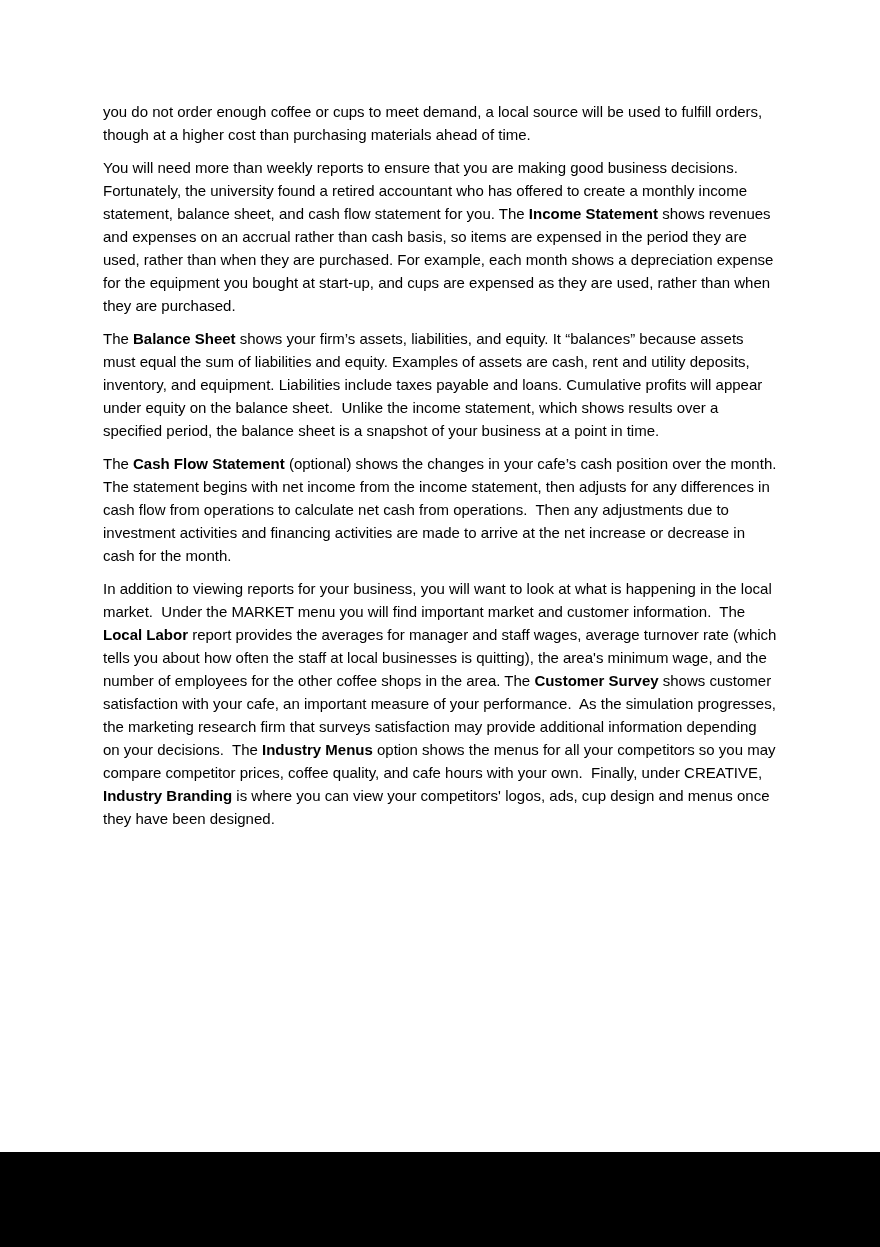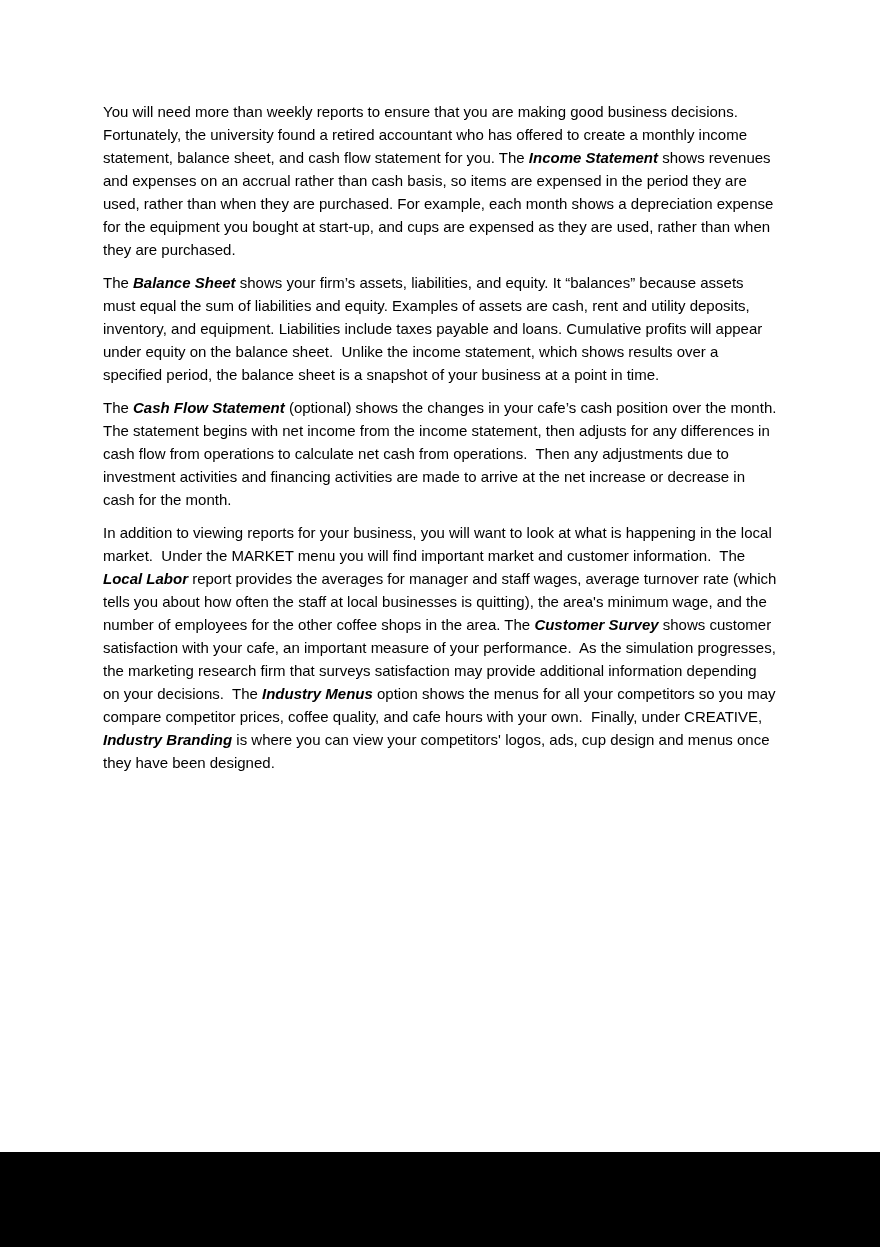--- a/index.html
+++ b/index.html
@@ -20,30 +20,30 @@
   .para {
     margin: 0 0 10px 0;
     font-size: 15px;
     line-height: 23px;
     color: #000000;
     text-align: left;
     white-space: pre-wrap;
   }
   .para .bi {
     font-weight: bold;
-    font-style: italic;
   }
   .bottom-bar {
     background: #000000;
     width: 880px;
     height: 95px;
   }
 </style>
 </head>
 <body>
 
 <div class="paper">
+  <p class="para"><span>you do not order enough coffee or cups to meet demand, a local source will be used to fulfill orders, though at a higher cost than purchasing materials ahead of time.</span></p>
   <p class="para"><span>You will need more than weekly reports to ensure that you are making good business decisions. Fortunately, the university found a retired accountant who has offered to create a monthly income statement, balance sheet, and cash flow statement for you. The </span><span class="bi">Income Statement</span><span> shows revenues and expenses on an accrual rather than cash basis, so items are expensed in the period they are used, rather than when they are purchased. For example, each month shows a depreciation expense for the equipment you bought at start-up, and cups are expensed as they are used, rather than when they are purchased.</span></p>
   <p class="para"><span>The </span><span class="bi">Balance Sheet</span><span> shows your firm’s assets, liabilities, and equity. It “balances” because assets must equal the sum of liabilities and equity. Examples of assets are cash, rent and utility deposits, inventory, and equipment. Liabilities include taxes payable and loans. Cumulative profits will appear under equity on the balance sheet.  Unlike the income statement, which shows results over a specified period, the balance sheet is a snapshot of your business at a point in time.</span></p>
   <p class="para"><span>The </span><span class="bi">Cash Flow Statement</span><span> (optional) shows the changes in your cafe’s cash position over the month.  The statement begins with net income from the income statement, then adjusts for any differences in cash flow from operations to calculate net cash from operations.  Then any adjustments due to investment activities and financing activities are made to arrive at the net increase or decrease in cash for the month.</span></p>
   <p class="para"><span>In addition to viewing reports for your business, you will want to look at what is happening in the local market.  Under the MARKET menu you will find important market and customer information.  The </span><span class="bi">Local Labor</span><span> report provides the averages for manager and staff wages, average turnover rate (which tells you about how often the staff at local businesses is quitting), the area's minimum wage, and the number of employees for the other coffee shops in the area. The </span><span class="bi">Customer Survey</span><span> shows customer satisfaction with your cafe, an important measure of your performance.  As the simulation progresses, the marketing research firm that surveys satisfaction may provide additional information depending on your decisions.  The </span><span class="bi">Industry Menus</span><span> option shows the menus for all your competitors so you may compare competitor prices, coffee quality, and cafe hours with your own.  Finally, under CREATIVE, </span><span class="bi">Industry Branding</span><span> is where you can view your competitors' logos, ads, cup design and menus once they have been designed.</span></p>
 </div>
 <div class="bottom-bar"></div>
 
 </body></html>

